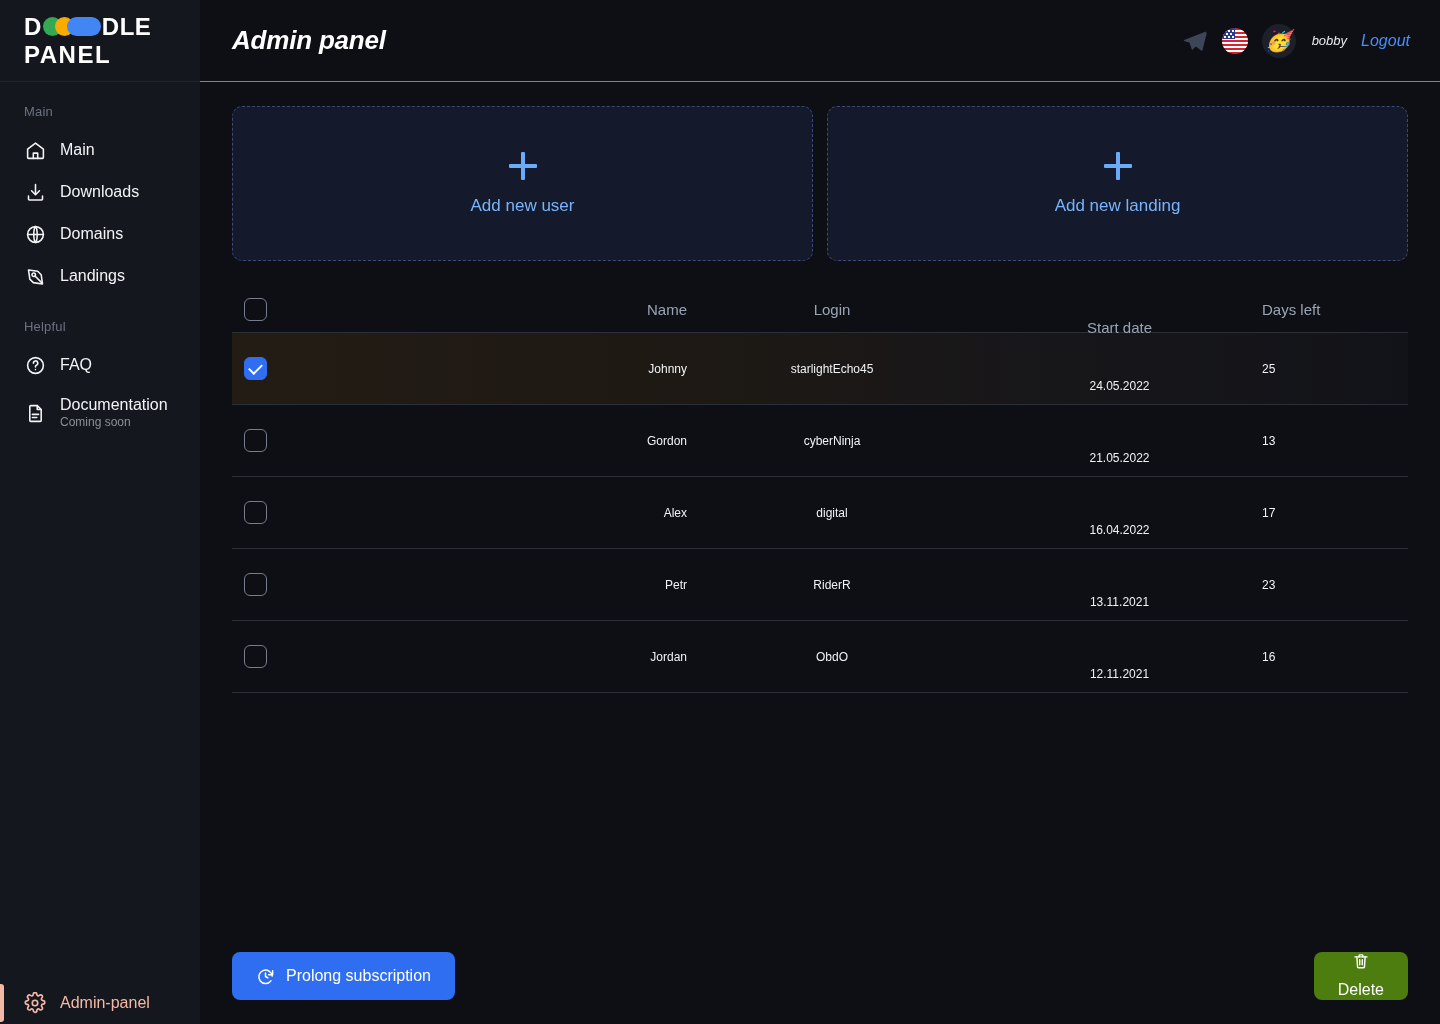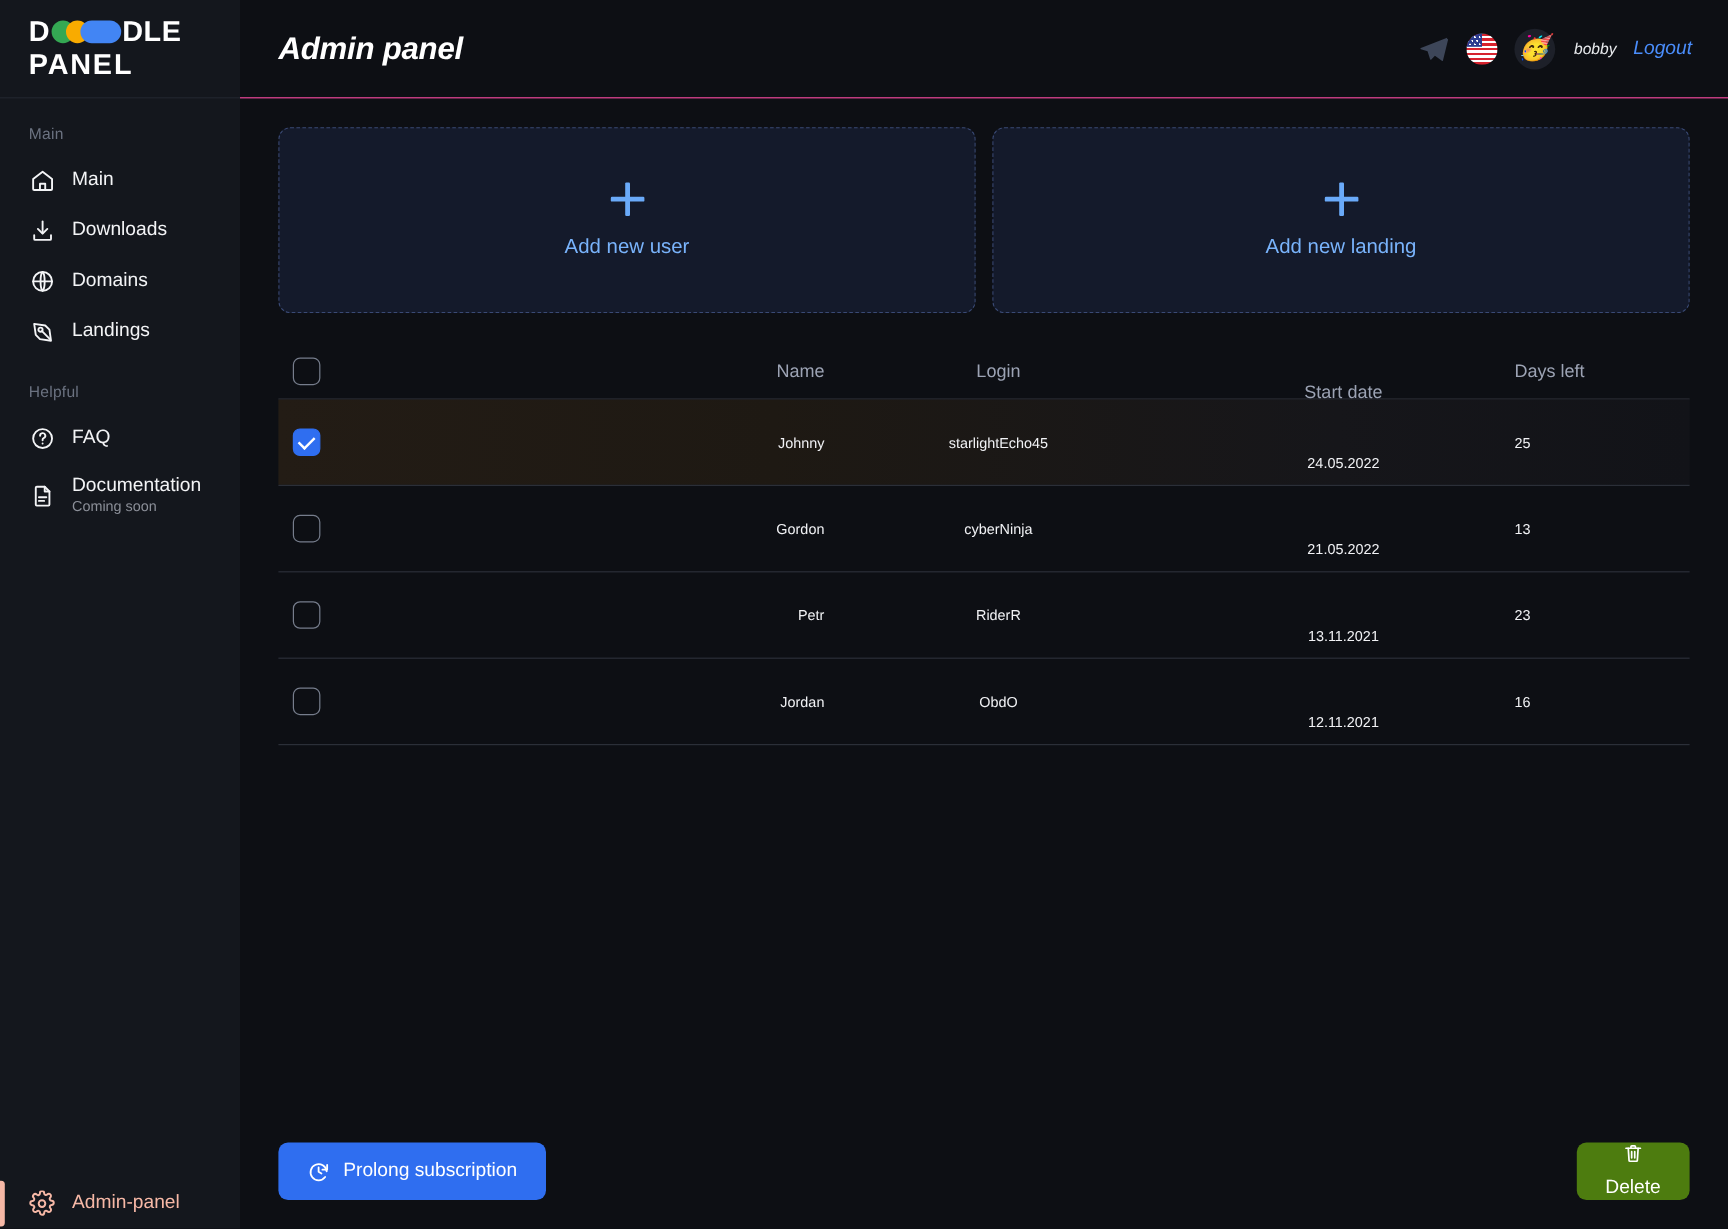--- a/index.html
+++ b/index.html
@@ -523,20 +523,29 @@
         <div class="trow">
           <div class="col-check">
             <span class="cb"></span>
           </div>
           <div class="col-name  td">Gordon</div>
           <div class="col-login td">cyberNinja</div>
           <div class="col-date  td">21.05.2022</div>
           <div class="col-days  td">13</div>
         </div>
 
+        <div class="trow">
+          <div class="col-check">
+            <span class="cb"></span>
+          </div>
+          <div class="col-name  td">Alex</div>
+          <div class="col-login td">digital</div>
+          <div class="col-date  td">16.04.2022</div>
+          <div class="col-days  td">17</div>
+        </div>
 
         <div class="trow">
           <div class="col-check">
             <span class="cb"></span>
           </div>
           <div class="col-name  td">Petr</div>
           <div class="col-login td">RiderR</div>
           <div class="col-date  td">13.11.2021</div>
           <div class="col-days  td">23</div>
         </div>

